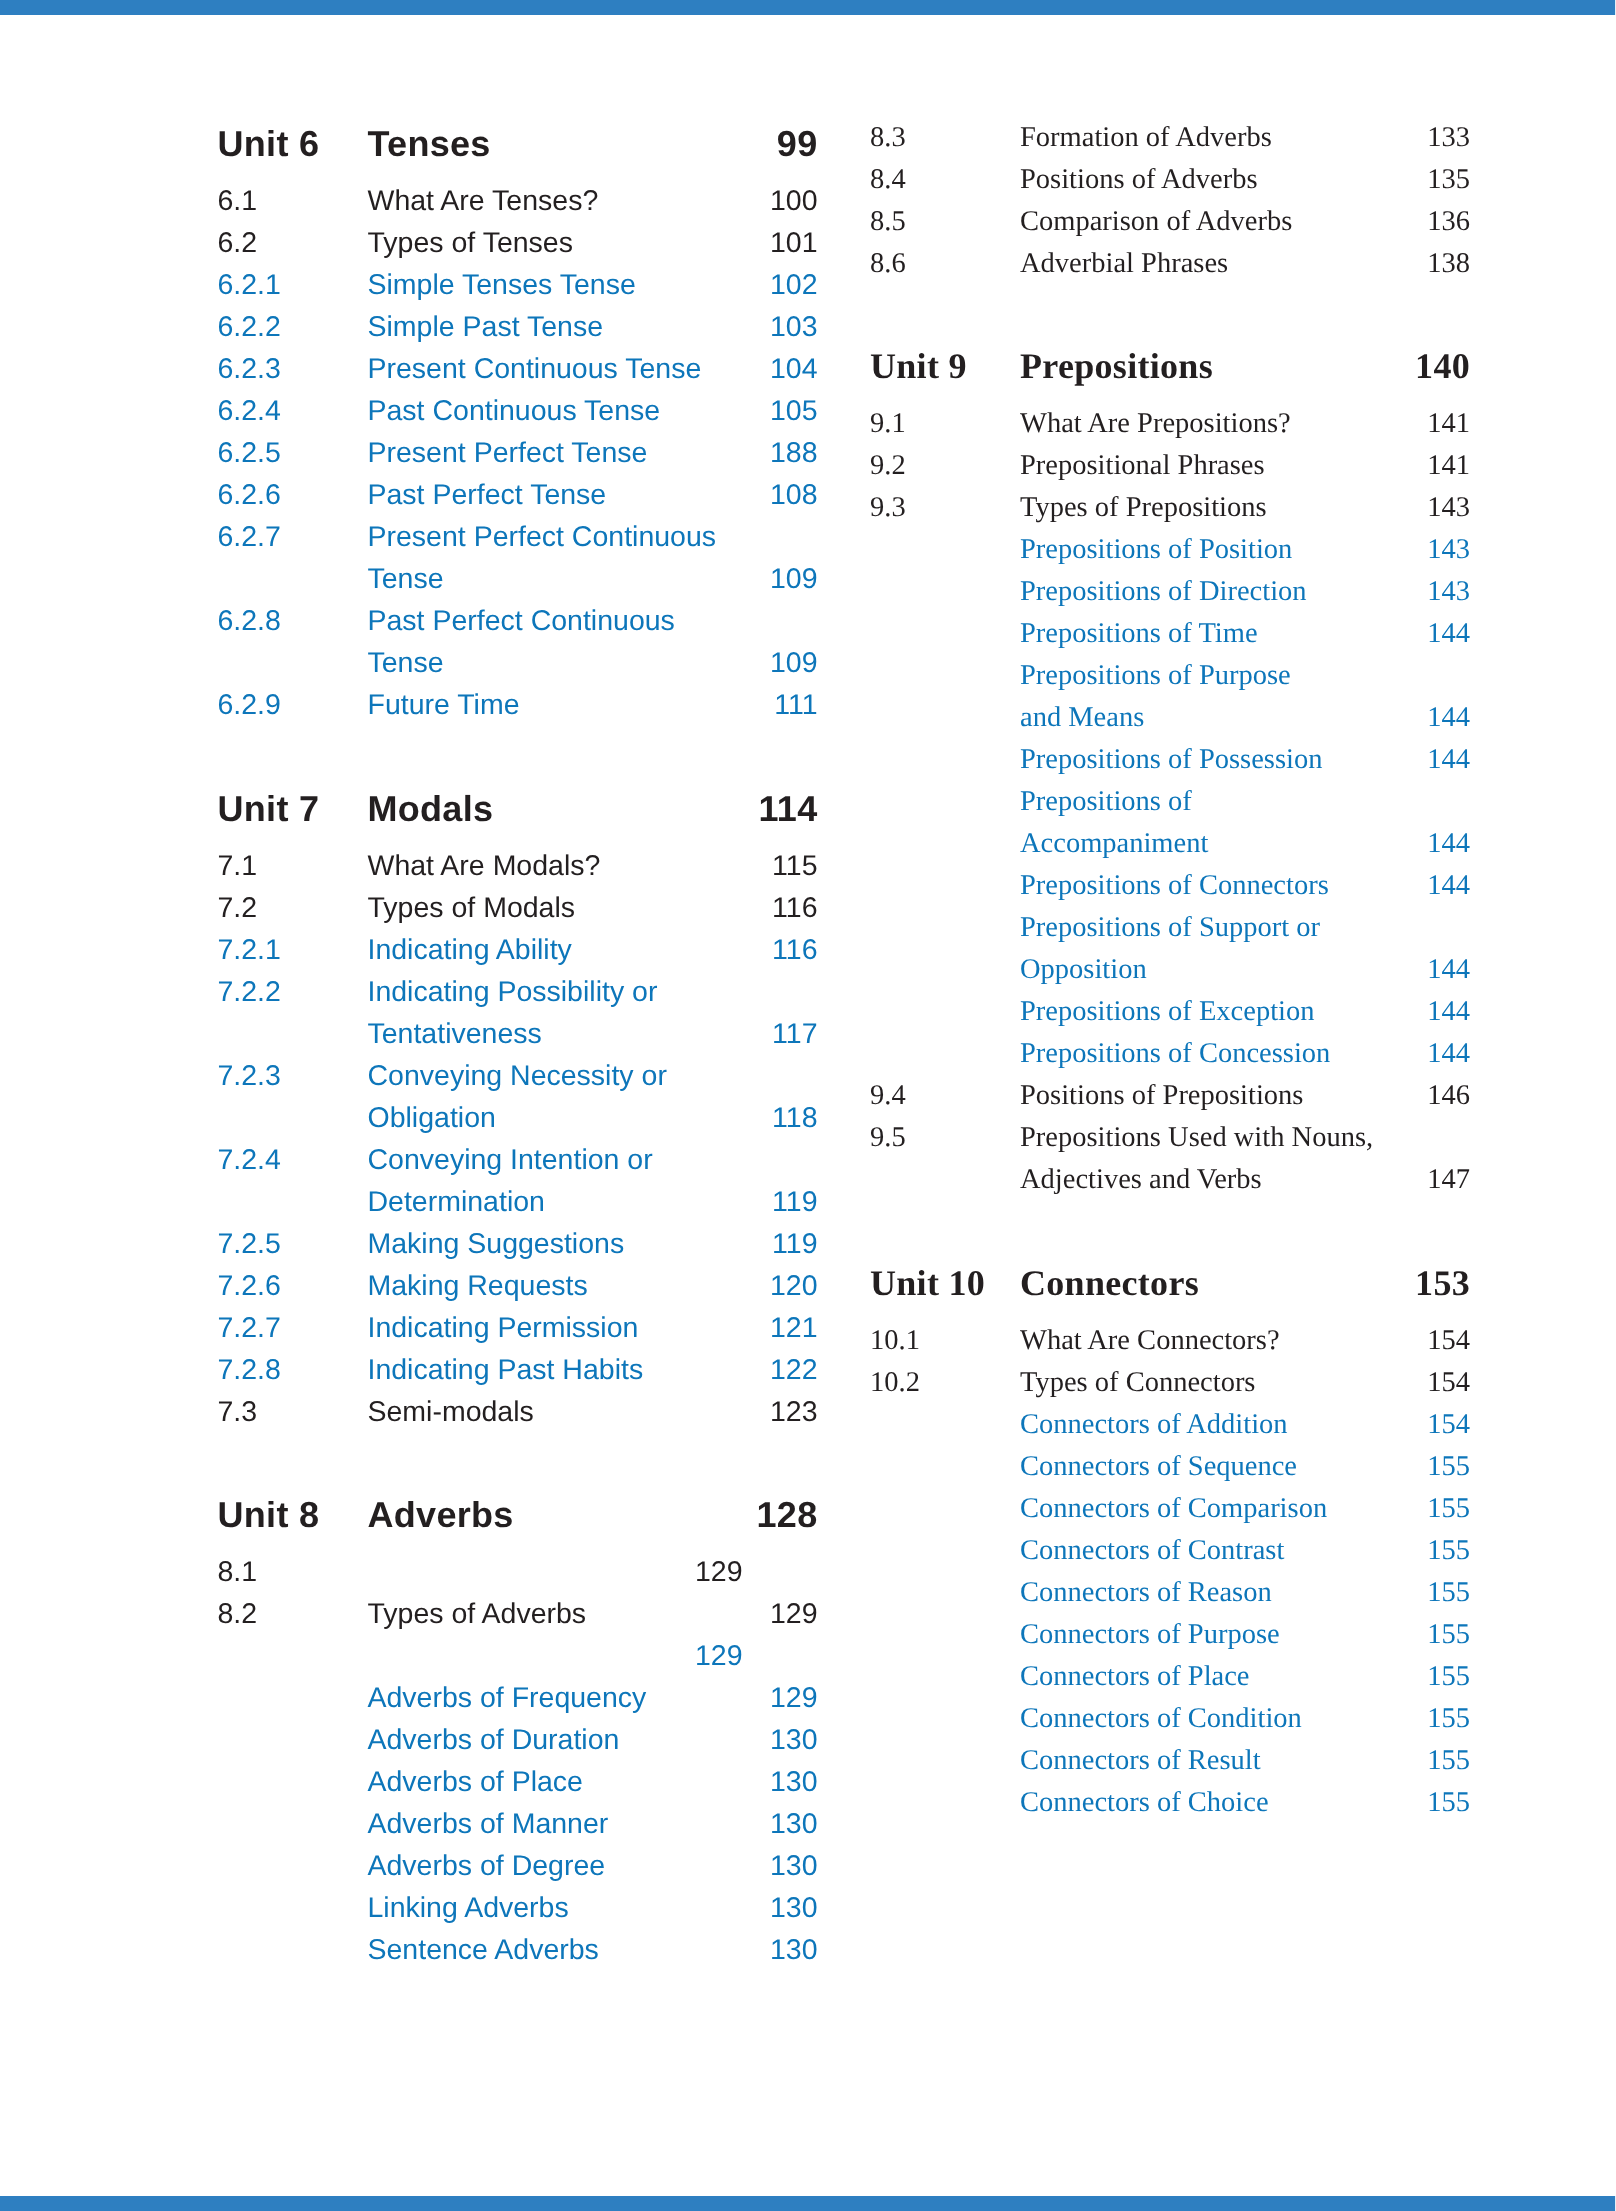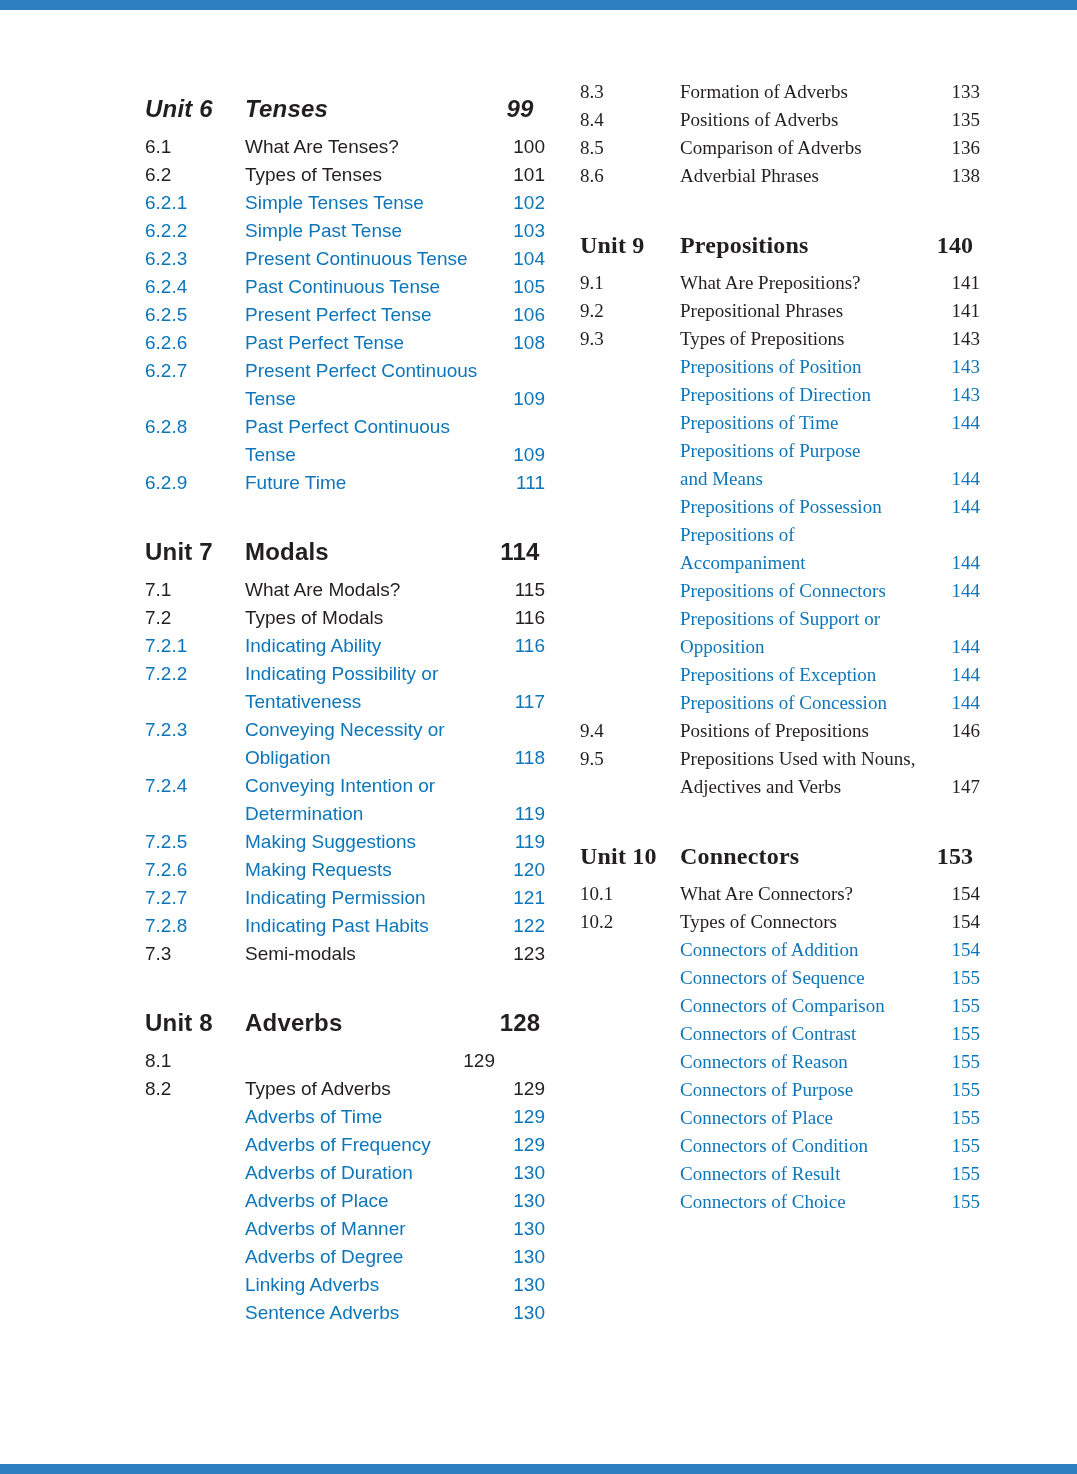--- a/index.html
+++ b/index.html
@@ -33,22 +33,22 @@
     display:grid;
     grid-template-columns:100px 1fr 50px;
     align-items:baseline;
     font-size:24px;
     font-weight:700;
     line-height:30px;
     letter-spacing:0.2px;
     margin:40px 0 9px 0;
     color:var(--ink, #231f20);
   }
-  .unit-heading:first-child { margin-top:16px;font-style:italic; }
-  .unit-heading .pg { text-align:center; }
+  .unit-heading:first-child { margin-top:4px; }
+  .unit-heading .pg { text-align:right; }
   .unit-heading .title { white-space:nowrap; }
   .row {
     display:grid;
     grid-template-columns:100px 1fr 50px;
     align-items:baseline;
     font-size:19px;
     line-height:28px;
     color:var(--ink, #231f20);
   }
   .row .title { white-space:nowrap; }
@@ -92,21 +92,21 @@
     <span class="pg">104</span>
   </div>
       <div class="row link">
     <span class="num">6.2.4</span>
     <span class="title">Past Continuous Tense</span>
     <span class="pg">105</span>
   </div>
       <div class="row link">
     <span class="num">6.2.5</span>
     <span class="title">Present Perfect Tense</span>
-    <span class="pg">106</span>
+    <span class="pg">188</span>
   </div>
       <div class="row link">
     <span class="num">6.2.6</span>
     <span class="title">Past Perfect Tense</span>
     <span class="pg">108</span>
   </div>
       <div class="row link">
     <span class="num">6.2.7</span>
     <span class="title">Present Perfect Continuous</span>
     <span class="pg"></span>
@@ -215,21 +215,20 @@
     <span class="num">8.1</span>
     <span class="pg">129</span>
   </div>
       <div class="row">
     <span class="num">8.2</span>
     <span class="title">Types of Adverbs</span>
     <span class="pg">129</span>
   </div>
       <div class="row link">
     <span class="num"></span>
-    <span class="title">Adverbs of Time</span>
     <span class="pg">129</span>
   </div>
       <div class="row link">
     <span class="num"></span>
     <span class="title">Adverbs of Frequency</span>
     <span class="pg">129</span>
   </div>
       <div class="row link">
     <span class="num"></span>
     <span class="title">Adverbs of Duration</span>

